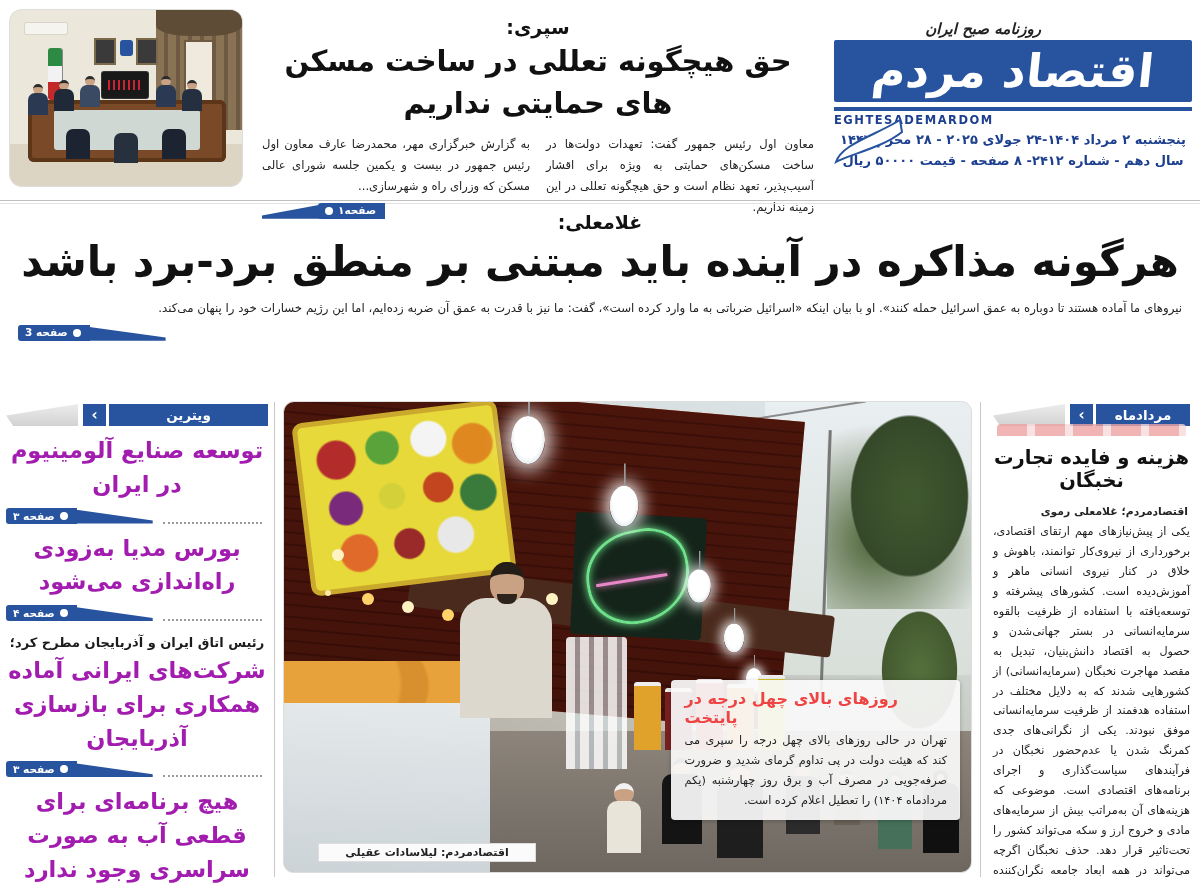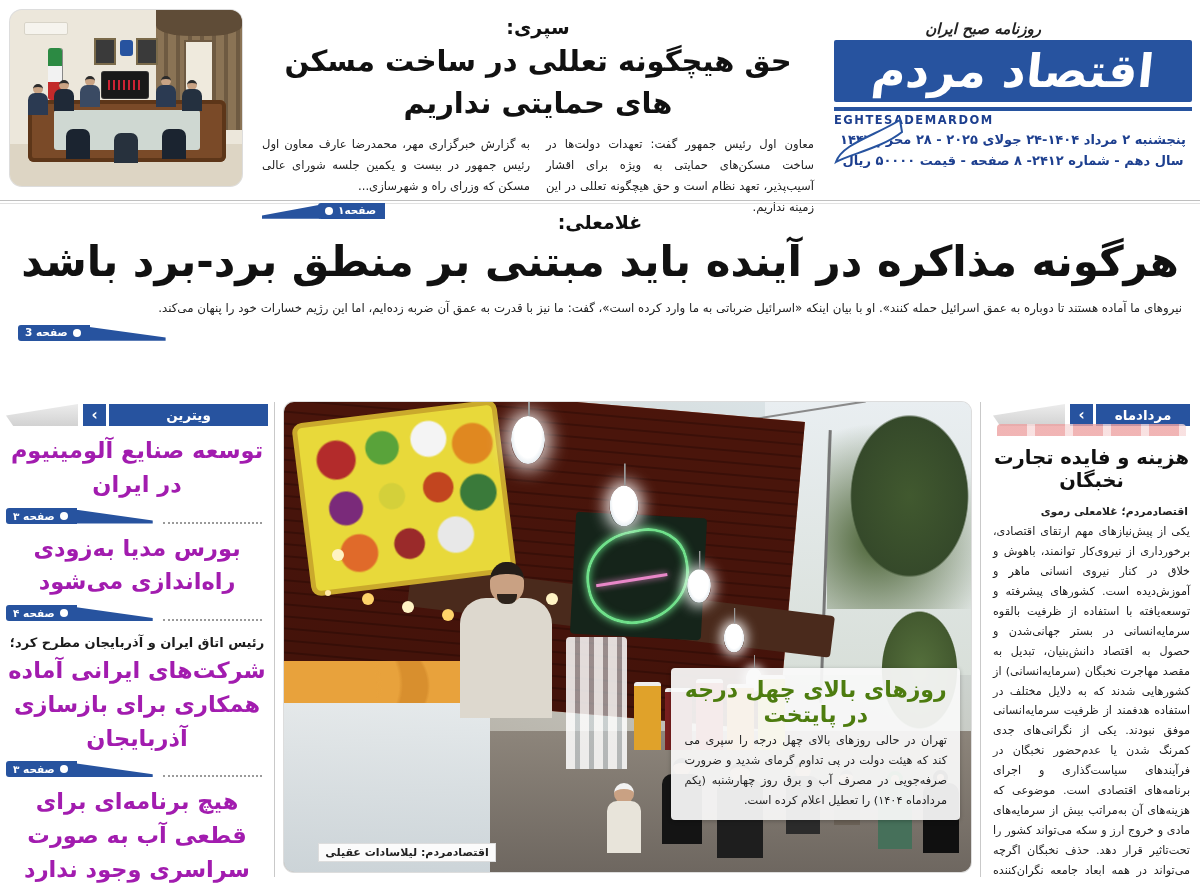--- a/index.html
+++ b/index.html
@@ -115,23 +115,23 @@
   .s-vendor .vb { display:block; width:92px; height:120px; margin:-4px auto 0; border-radius:26px 26px 0 0; background:#ddd8ce; }
   .s-cups { position:absolute; left:41%; bottom:22%; width:9%; height:28%; background:repeating-linear-gradient(90deg,rgba(255,255,255,.85) 0 9px,rgba(210,220,226,.6) 9px 14px); border-radius:4px 4px 0 0; }
   .s-juice { position:absolute; left:51%; bottom:26%; width:22%; height:16%; display:flex; gap:4px; align-items:flex-end; }
   .s-juice i { flex:1; display:block; border-radius:3px 3px 0 0; border-top:4px solid #eee; }
   .s-walk { position:absolute; bottom:0; left:30%; right:0; height:30%; background:linear-gradient(180deg,#8d857b,#6e6760); }
   .pp { position:absolute; }
   .pp .hd { display:block; border-radius:50%; background:#c9a183; margin:0 auto; }
   .pp .bd { display:block; border-radius:10px 10px 0 0; margin-top:-2px; }
 
   .s-caption { position:absolute; right:1.6%; bottom:11%; width:42%; background:rgba(250,250,250,.93); border-radius:4px; padding:9px 13px 10px; box-shadow:0 1px 4px rgba(0,0,0,.25); }
-  .cap-title { color:#4d7c0f; font-weight:bold; font-size:22px; text-align:center; }
+  .cap-title { color:#ef4444; font-weight:bold; font-size:16px; text-align:left; }
   .cap-body { font-size:11.3px; line-height:1.75; text-align:justify; color:#222; margin-top:4px; }
-  .s-credit { position:absolute; left:5%; bottom:2.2%; background:#fbfbfb; border:1px solid #ddd; font-size:11px; font-weight:bold; color:#222; padding:2px 6px; }
+  .s-credit { position:absolute; left:5%; bottom:2.2%; background:#fbfbfb; border:1px solid #ddd; font-size:11px; font-weight:bold; color:#222; padding:2px 26px; }
 
   .vitrine-col { width:274px; padding:0 6px 0 6px; }
   .v-item { margin-top:8px; }
   .v-kicker { text-align:center; font-size:13px; font-weight:bold; color:#1c1c1c; margin-top:14px; }
   .v-title { text-align:center; font-size:22.5px; font-weight:bold; line-height:1.5; color:#a21caf; margin-top:4px; }
 </style>
 </head>
 <body>
 
 <div class="page">

